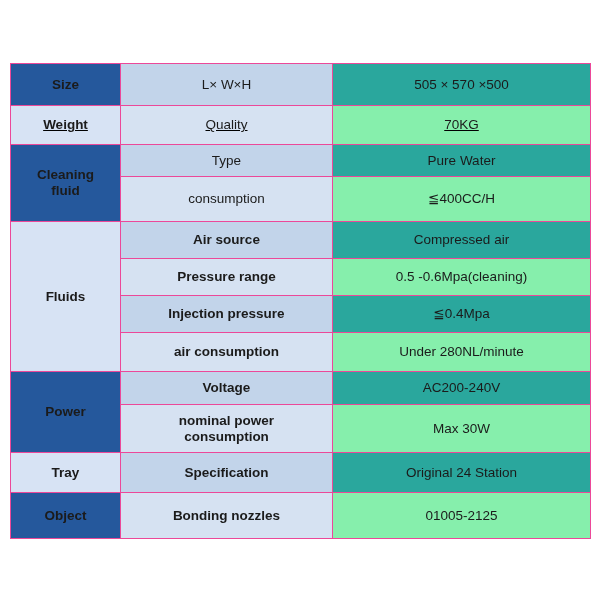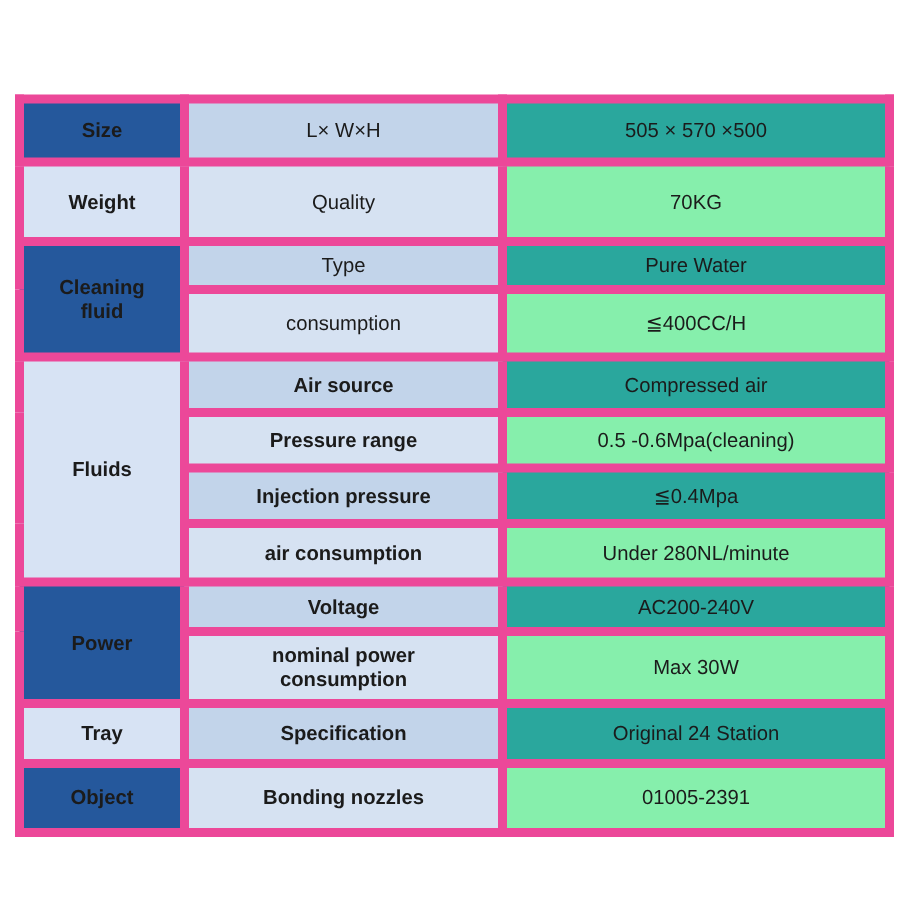--- a/index.html
+++ b/index.html
@@ -20,21 +20,21 @@
   }
 
   table.spec {
     width: 580px;
     height: 471px;
     border-collapse: collapse;
     table-layout: fixed;
   }
 
   table.spec td {
-    border: 6px solid #ec4899;
+    border: 1px solid #ec4899;
     text-align: center;
     vertical-align: middle;
     font-size: 13.5px;
     line-height: 1.18;
     color: #1b1b1b;
     padding: 2px 4px;
     box-sizing: border-box;
   }
 
   
@@ -78,21 +78,21 @@
       <col class="c1">
         <col class="c2">
         <col class="c3">
     </colgroup>
     <tbody>
         <tr style="height: 42px;">
           <td class="cat-dark" rowspan="1">Size</td>
           <td class="p-dark p-reg p-left">L× W×H</td>
           <td class="v-dark val">505 × 570 ×500</td>
         </tr>
-        <tr style="height: 53px;">
+        <tr style="height: 39px; text-decoration: underline;">
           <td class="cat-light" rowspan="1">Weight</td>
           <td class="p-light p-reg ">Quality</td>
           <td class="v-light val">70KG</td>
         </tr>
         <tr style="height: 32px;">
           <td class="cat-dark" rowspan="2"><span>Cleaning</span><br><span>fluid</span></td>
           <td class="p-dark p-reg ">Type</td>
           <td class="v-dark val">Pure Water</td>
         </tr>
         <tr style="height: 45px;">
@@ -126,17 +126,17 @@
           <td class="v-light val">Max 30W</td>
         </tr>
         <tr style="height: 40px;">
           <td class="cat-light" rowspan="1">Tray</td>
           <td class="p-dark p-bold ">Specification</td>
           <td class="v-dark val">Original 24 Station</td>
         </tr>
         <tr style="height: 46px;">
           <td class="cat-dark" rowspan="1">Object</td>
           <td class="p-light p-bold ">Bonding nozzles</td>
-          <td class="v-light val">01005-2391</td>
+          <td class="v-light val">01005-2125</td>
         </tr>
       </tbody>
   </table>
 </div>
 
 </body></html>

